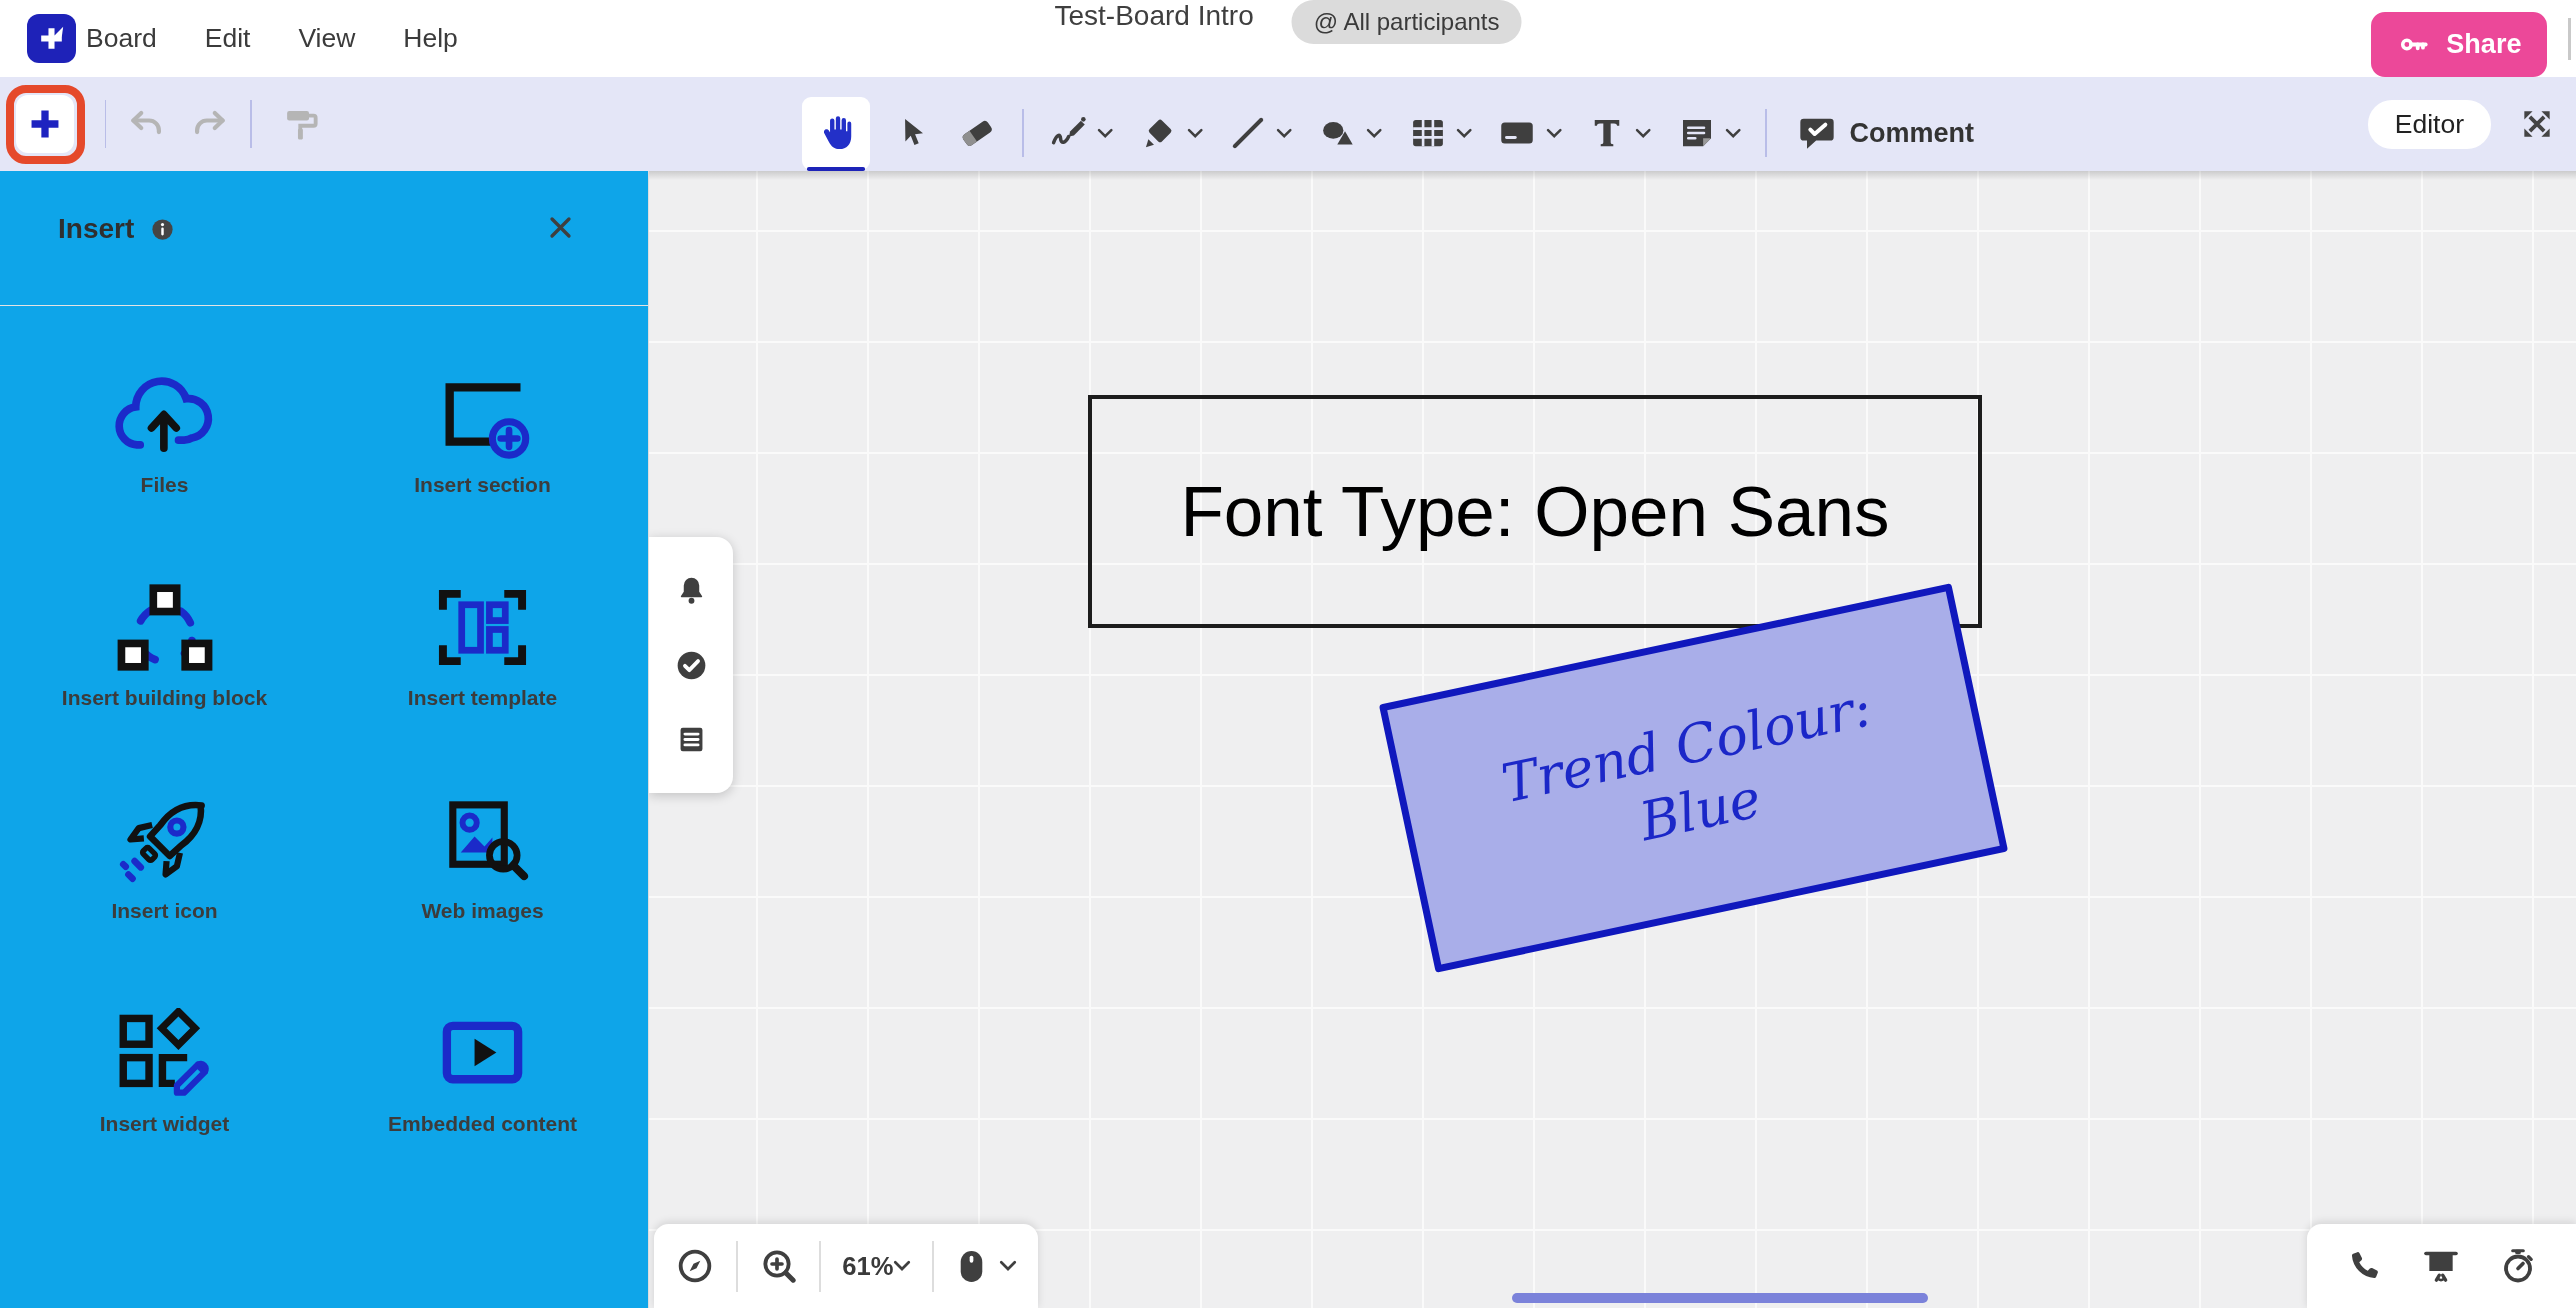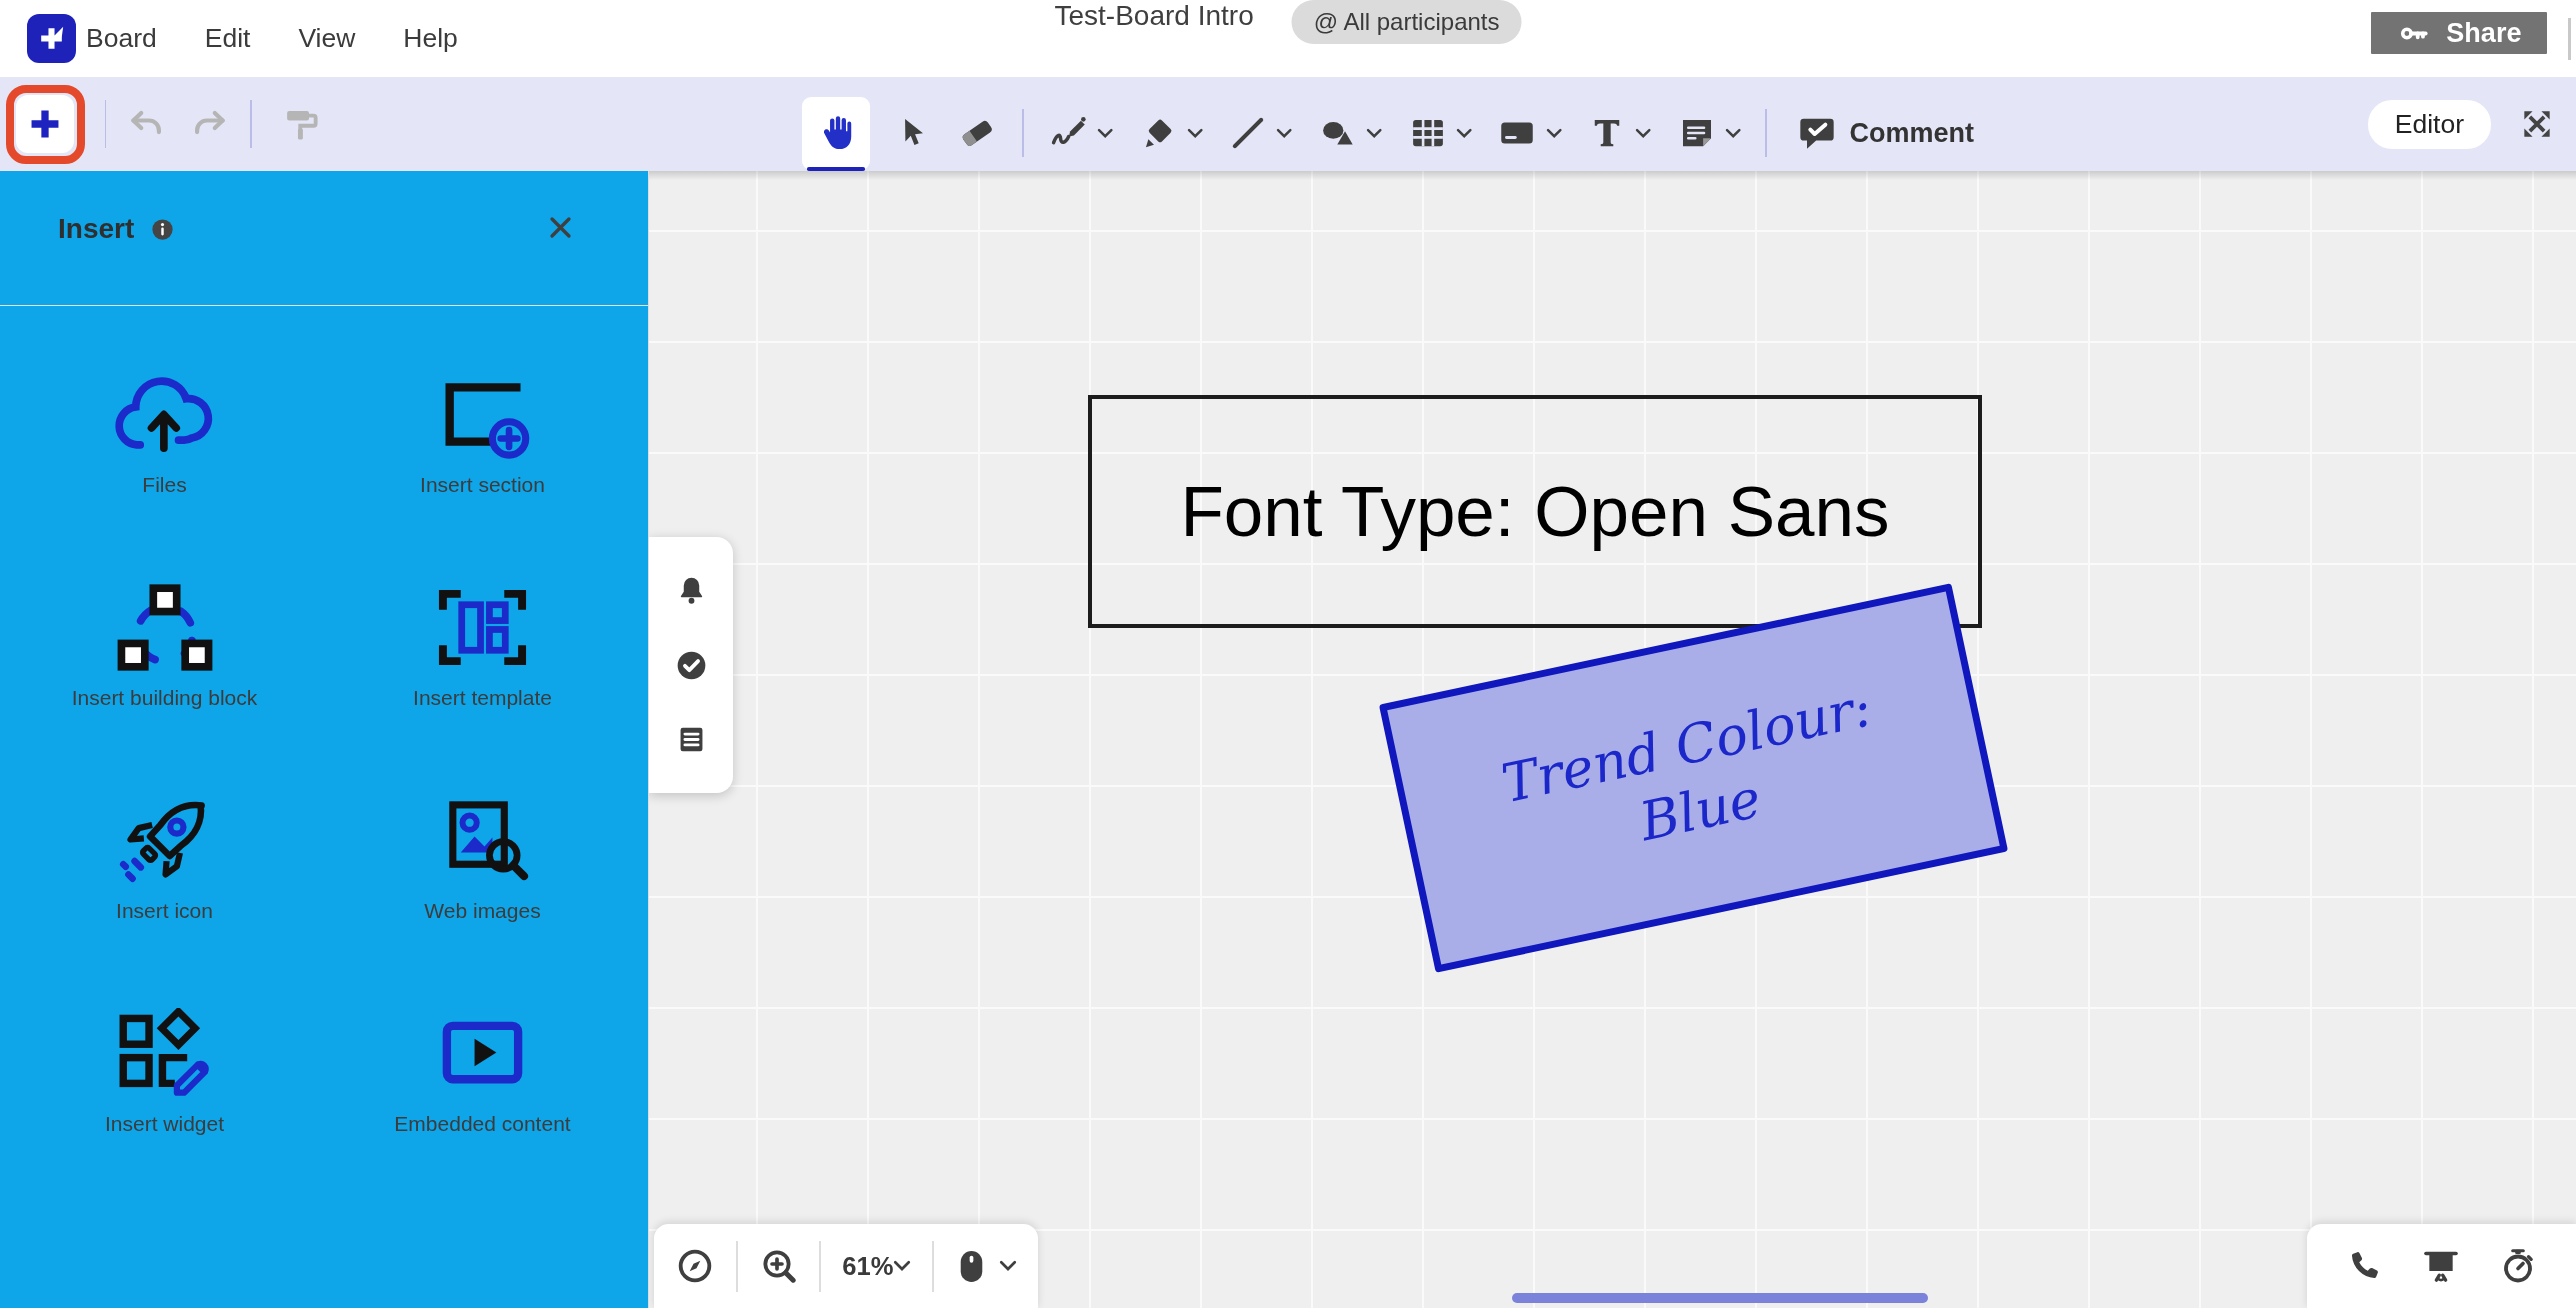--- a/index.html
+++ b/index.html
@@ -8,21 +8,21 @@
   .app { position:relative; width:2576px; height:1308px; overflow:hidden; }
 
   
   .menubar { position:absolute; top:0; left:0; right:0; height:77px; background:#ffffff; z-index:40; }
   .logo { position:absolute; left:27px; top:13.7px; width:49px; height:49px; background:#1e22b8; border-radius:12px; display:flex; align-items:center; justify-content:center; }
   .menus { position:absolute; left:86px; top:0; height:77px; display:flex; align-items:center; gap:48px; }
   .menu-item { font-size:26.5px; color:#3b3b3b; font-weight:500; cursor:default; }
   .title-wrap { position:absolute; left:50%; top:0; height:77px; transform:translateX(-50%); display:flex; align-items:flex-start; gap:38px; white-space:nowrap; }
   .board-title { font-size:28px; color:#3f3f3f; font-weight:500; }
   .participants-pill { background:#dbdbdb; color:#3a3a3a; border-radius:22px; padding:8.2px 22px; font-size:24px; }
-  .share-btn { position:absolute; right:29px; top:12px; height:42px; background:#737373; border-radius:1px; display:flex; align-items:center; gap:14.6px; padding:0 25.6px; color:#fff; font-size:27px; font-weight:700; cursor:pointer; }
+  .share-btn { position:absolute; right:29px; top:12px; height:65px; background:#ec4899; border-radius:14px; display:flex; align-items:center; gap:14.6px; padding:0 25.6px; color:#fff; font-size:27px; font-weight:700; cursor:pointer; }
   .share-divider { position:absolute; right:5.5px; top:18px; width:2.7px; height:42px; background:#c9c9c9; }
 
   
   .toolbar { position:absolute; top:77px; left:0; right:0; height:94px; background:#e4e6f7; z-index:40; }
   .tb-divider { width:1.8px; height:48px; background:#b9bde8; }
   .icon-btn { display:flex; align-items:center; justify-content:center; cursor:pointer; }
   .tb-left { position:absolute; left:5.5px; top:0; height:94px; display:flex; align-items:center; gap:20px; }
   .plus-ring { width:79px; height:79px; border:8.2px solid #e5492b; border-radius:20px; display:flex; align-items:center; justify-content:center; background:transparent; }
   .plus-btn { width:58px; height:58px; background:#fff; border-radius:12px; display:flex; align-items:center; justify-content:center; cursor:pointer; }
   .tb-center { position:absolute; left:802px; top:0; height:112px; display:flex; align-items:center; gap:24px; }
@@ -46,21 +46,21 @@
 
   
   .insert-panel { position:absolute; top:171px; left:0; width:649px; bottom:0; background:#0ea5e9; border-right:0.9px solid #ddd; z-index:30; }
   .panel-header { position:relative; height:135px; border-bottom:1.8px solid #e3e3e3; }
   .panel-title-row { position:absolute; left:58px; top:42px; display:flex; align-items:center; gap:14.6px; }
   .panel-title { font-size:28px; font-weight:600; color:#2f2f2f; }
   .panel-close { position:absolute; right:73px; top:42px; cursor:pointer; }
   .panel-grid { display:grid; grid-template-columns:318px 318px; grid-auto-rows:213px; padding:52px 0 0 5.5px; }
   .grid-item { display:flex; flex-direction:column; align-items:center; cursor:pointer; }
   .grid-item .g-icon { height:102px; display:flex; align-items:flex-end; justify-content:center; }
-  .grid-label { margin-top:12.8px; font-size:21px; font-weight:400; color:#3c3c3c; text-align:right; }
+  .grid-label { margin-top:12.8px; font-size:21px; font-weight:700; color:#3c3c3c; text-align:right; }
 
   
   .side-toolbar { position:absolute; left:649px; top:537px; width:84px; height:256px; background:#fff; border-radius:0 16.4px 16.4px 0; box-shadow:0 2.7px 11px rgba(0,0,0,0.18); z-index:20; display:flex; flex-direction:column; align-items:center; justify-content:space-around; padding:16.4px 0; }
 
   
   .bottom-left { position:absolute; left:654px; bottom:0; width:384px; height:84px; background:#fff; border-radius:14.6px 14.6px 0 0; box-shadow:0 -1.8px 9px rgba(0,0,0,0.12); z-index:20; display:flex; align-items:center; justify-content:space-evenly; }
   .bl-divider { width:1.8px; height:51px; background:#ddd; }
   .zoom-level { display:flex; align-items:center; gap:0; cursor:pointer; }
   .zoom-level-text { font-size:25.6px; font-weight:600; color:#3a3a3a; }
   .mouse-group { display:flex; align-items:center; gap:11px; cursor:pointer; }

